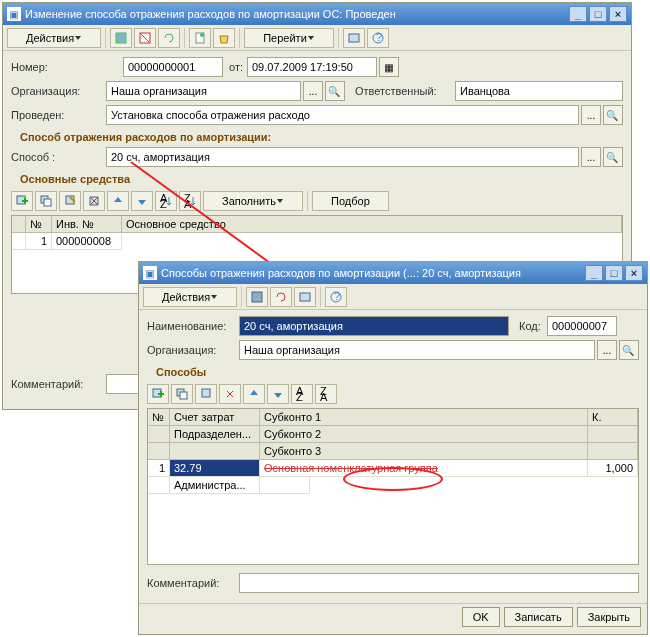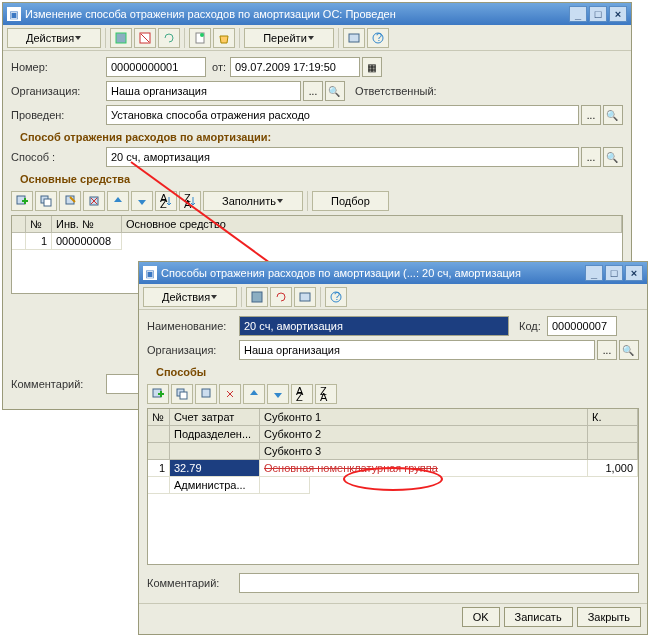--- a/index.html
+++ b/index.html
@@ -108,38 +108,41 @@
     <div class="tbtn">
         <svg viewBox="0 0 14 14">
           <circle cx="7" cy="7" r="5" fill="none" stroke="#38c"></circle>
           <text x="5" y="10" font-size="8" fill="#38c">?</text>
         </svg>
       </div>
   </div>
 
   <div class="body-area">
     <div class="row">
-      <span class="lbl" style="width:95px">Номер:</span>
+      <span class="lbl" style="width:112px">Номер:</span>
       <div class="fld" style="width:100px">
           <span>00000000001</span>
         </div>
       <span class="lbl" style="margin:0 4px 0 6px">от:</span>
       <div class="fld" style="width:130px">
           <span>09.07.2009 17:19:50</span>
         </div>
       <div class="mini">▦</div>
     </div>
     <div class="row">
       <span class="lbl" style="width:95px">Организация:</span>
       <div class="fld" style="width:195px">
           <span>Наша организация</span>
         </div>
       <div class="mini">...</div>
       <div class="mini">🔍</div>
       <span class="lbl" style="margin-left:10px; width:100px">Ответственный:</span>
+      <div class="fld" style="flex:1">
+          <span>Иванцова</span>
+        </div>
     </div>
     <div class="row">
       <span class="lbl" style="width:95px">Проведен:</span>
       <div class="fld" style="flex:1">
           <span>Установка способа отражения расходо</span>
         </div>
       <div class="mini">...</div>
       <div class="mini">🔍</div>
     </div>
 

